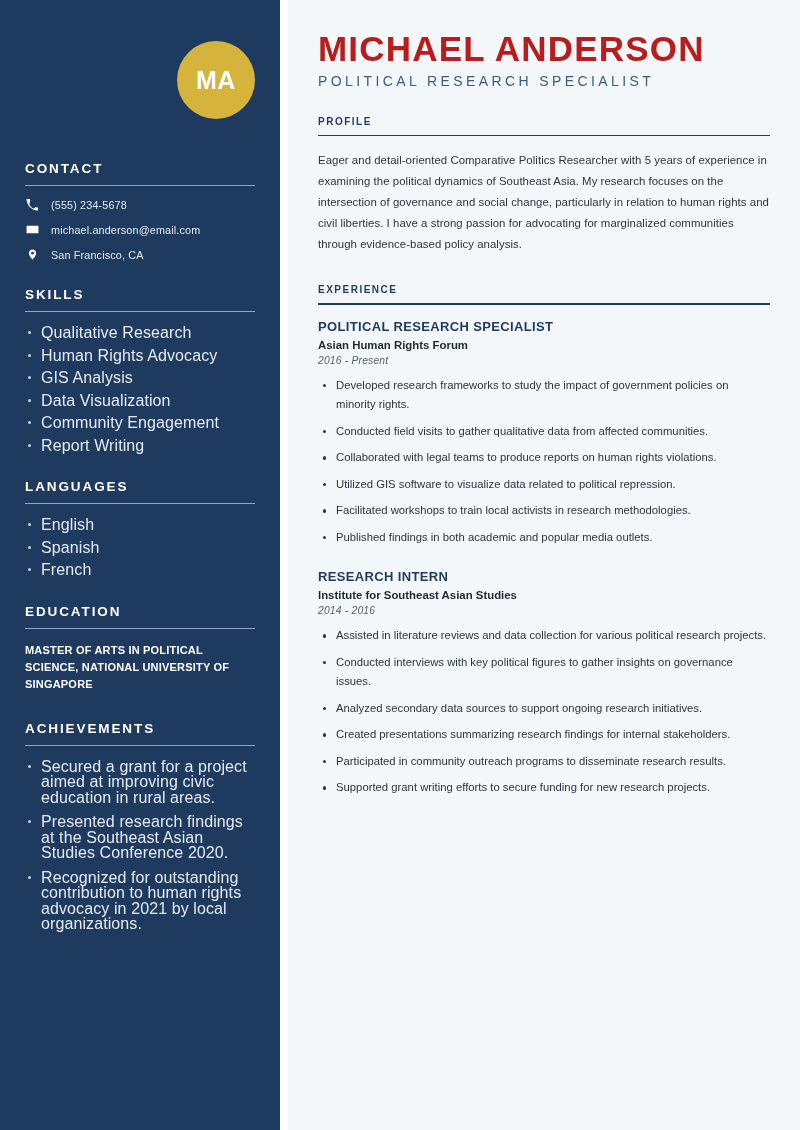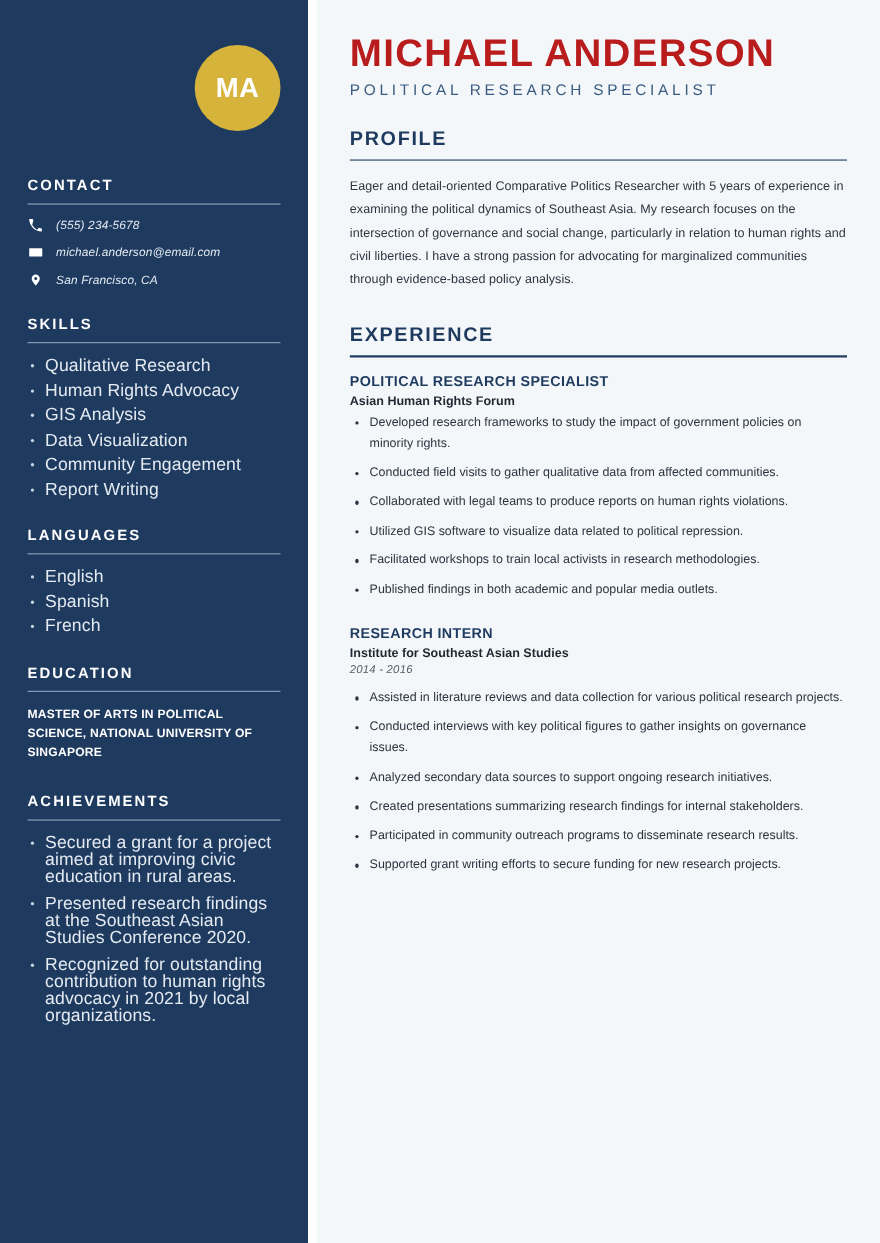--- a/index.html
+++ b/index.html
@@ -64,21 +64,20 @@
     height: 1px;
     background: #8FA6BE;
     margin-bottom: 13px;
   }
 
   .contact-row {
     display: flex;
     align-items: center;
     gap: 12px;
     margin-bottom: 12px;
-    font-style: italic;
   }
   .contact-icon {
     width: 14px;
     min-width: 14px;
     display: flex;
     align-items: center;
     justify-content: center;
   }
   .contact-icon svg { display: block; fill: #ffffff; }
   .contact-text {
@@ -142,21 +141,21 @@
     font-size: 14px;
     color: #3A5C80;
     letter-spacing: 3.4px;
     margin-top: 3px;
     margin-bottom: 27px;
   }
 
   .main-section { margin-bottom: 4px; }
 
   .main-heading {
-    font-size: 18px;
+    font-size: 10px;
     font-weight: 700;
     color: #1E3A5F;
     letter-spacing: 1.5px;
     margin-bottom: 8px;
   }
   .main-rule {
     height: 1.4px;
     background: #1E3A5F;
     margin-bottom: 14px;
   }
@@ -310,20 +309,21 @@
       <p class="profile-text">Eager and detail-oriented Comparative Politics Researcher with 5 years of experience in examining the political dynamics of Southeast Asia. My research focuses on the intersection of governance and social change, particularly in relation to human rights and civil liberties. I have a strong passion for advocating for marginalized communities through evidence-based policy analysis.</p>
     </section>
 
     <section class="main-section">
       <div class="main-heading">EXPERIENCE</div>
       <div class="main-rule"></div>
 
       <div class="job-block">
         <div class="job-role">POLITICAL RESEARCH SPECIALIST</div>
         <div class="job-company">Asian Human Rights Forum</div>
+        <div class="job-dates">2016 - Present</div>
         <ul class="job-bullets">
           <li>Developed research frameworks to study the impact of government policies on minority rights.</li>
           <li>Conducted field visits to gather qualitative data from affected communities.</li>
           <li>Collaborated with legal teams to produce reports on human rights violations.</li>
           <li>Utilized GIS software to visualize data related to political repression.</li>
           <li>Facilitated workshops to train local activists in research methodologies.</li>
           <li>Published findings in both academic and popular media outlets.</li>
         </ul>
       </div>
 

